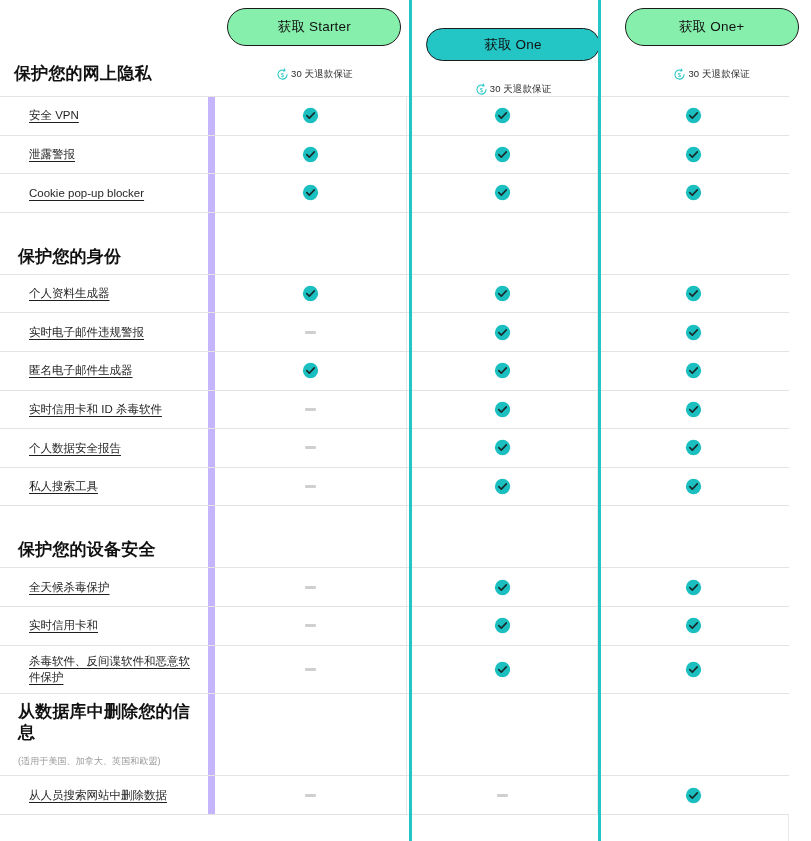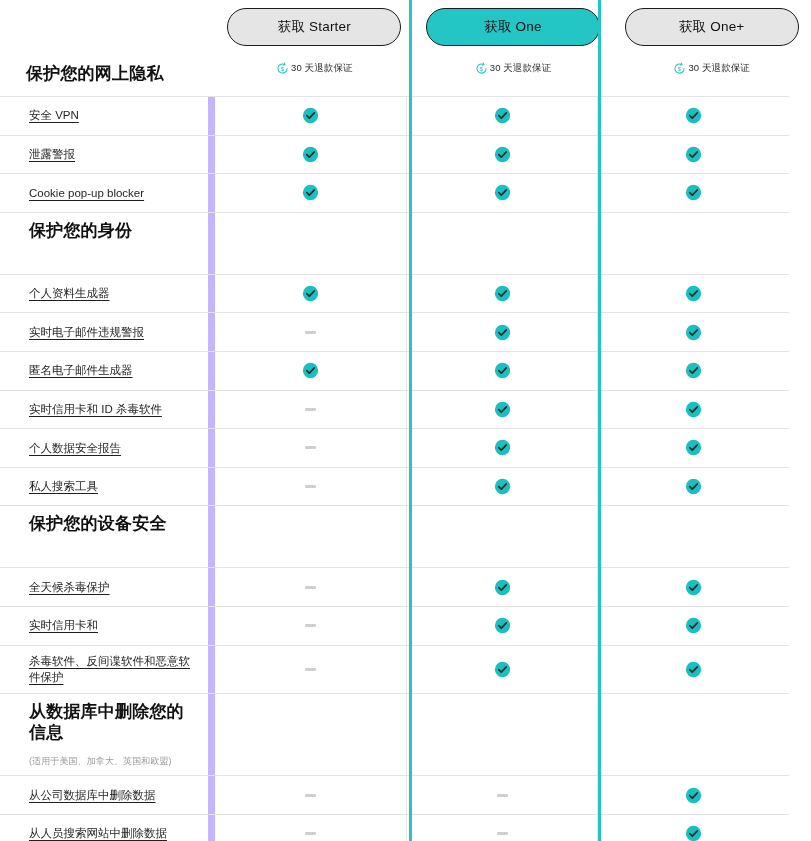--- a/index.html
+++ b/index.html
@@ -26,21 +26,21 @@
   .plan-header {
     display: flex;
     height: 96px;
     box-sizing: border-box;
   }
   .plan-header .feature-col {
     width: 215px;
     flex: 0 0 215px;
     display: flex;
     align-items: flex-end;
-    padding: 0 0 12px 26px;
+    padding: 0 0 12px 14px;
     box-sizing: border-box;
   }
   .plan-header .feature-col .section-title {
     font-size: 17px;
     font-weight: bold;
     letter-spacing: .2px;
     color: #111111;
     line-height: 1.2;
   }
   .plan-col-head {
@@ -50,42 +50,43 @@
     align-items: center;
     padding-top: 8px;
     box-sizing: border-box;
   }
 
   .plan-btn {
     width: 174px;
     height: 38px;
     border-radius: 20px;
     border: 1.4px solid #1b1b1b;
-    background: #e5e5e5;
+    background: #86efac;
     color: #111111;
     font-size: 13.5px;
     font-family: "Liberation Sans", sans-serif;
     display: flex;
     align-items: center;
     justify-content: center;
     cursor: pointer;
     box-sizing: border-box;
     padding: 0;
     letter-spacing: .2px;
   }
   .plan-btn.highlight {
     background: #24c5c5;
     border-color: #1b1b1b;
+    margin-top: 20px;
   }
 
   .guarantee {
     display: flex;
     align-items: center;
     gap: 2px;
-    margin-top: 16px;
+    margin-top: 22px;
     font-size: 9.5px;
     color: #2a2a2a;
     white-space: nowrap;
     letter-spacing: .1px;
   }
   .guarantee .refund-icon {
     width: 13px;
     height: 13px;
     display: inline-block;
     flex: 0 0 13px;
@@ -110,24 +111,24 @@
   .cell-feature {
     width: 215px;
     flex: 0 0 215px;
     border-right: 7px solid #c4b5fd;
     box-sizing: border-box;
     display: flex;
     align-items: center;
     padding: 7px 16px 7px 29px;
   }
   .row.section-row .cell-feature {
-    padding-left: 29px;
+    padding-left: 18px;
     flex-direction: column;
     align-items: flex-start;
-    justify-content: flex-start;
+    justify-content: flex-end;
   }
   .feature-link {
     font-size: 11.5px;
     color: #1f1f1f;
     text-decoration: underline;
     text-underline-offset: 2.5px;
     text-decoration-thickness: 1px;
     line-height: 1.45;
     cursor: pointer;
   }
@@ -530,37 +531,20 @@
         </div>
         <div class="cell-plan">
           <span class="empty-mark"></span>
         </div>
         <div class="cell-plan">
           <span class="empty-mark"></span>
         </div>
       </div>
       <div class="row feature-row">
         <div class="cell-feature">
-          <a class="feature-link">从公司数据库中删除数据</a>
-        </div>
-        <div class="cell-plan">
-          <span class="dash-icon"></span>
-        </div>
-        <div class="cell-plan">
-          <span class="dash-icon"></span>
-        </div>
-        <div class="cell-plan">
-          <svg class="check-icon" viewBox="0 0 20 20">
-            <circle cx="10" cy="10" r="9" fill="#1bbfc0"></circle>
-            <path d="M5.6 10.2 L8.6 13.1 L14.5 6.9" fill="none" stroke="#1a2a2a" stroke-width="1.9" stroke-linecap="round" stroke-linejoin="round"></path>
-          </svg>
-        </div>
-      </div>
-      <div class="row feature-row">
-        <div class="cell-feature">
           <a class="feature-link">从人员搜索网站中删除数据</a>
         </div>
         <div class="cell-plan">
           <span class="dash-icon"></span>
         </div>
         <div class="cell-plan">
           <span class="dash-icon"></span>
         </div>
         <div class="cell-plan">
           <svg class="check-icon" viewBox="0 0 20 20">

